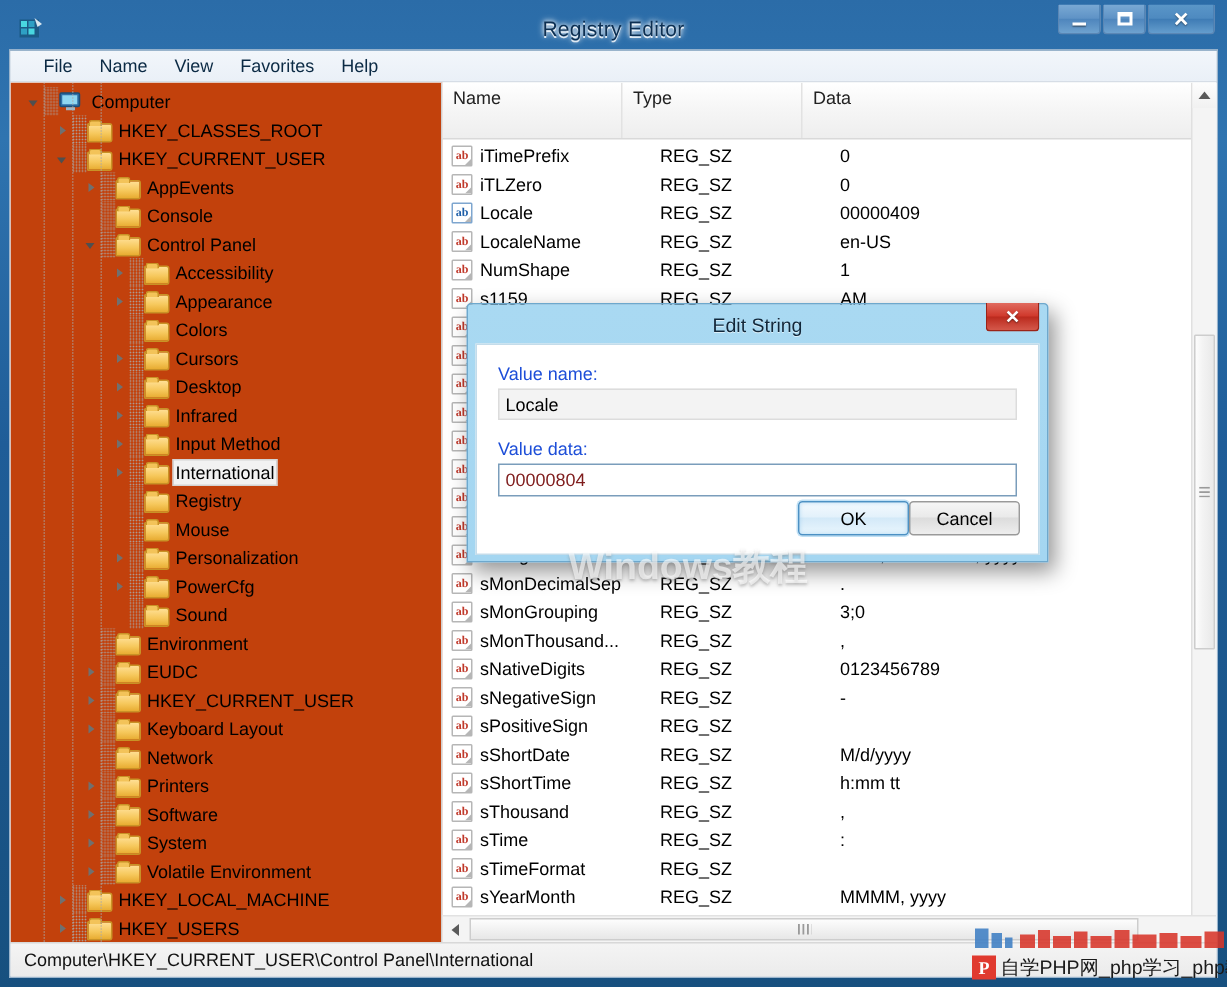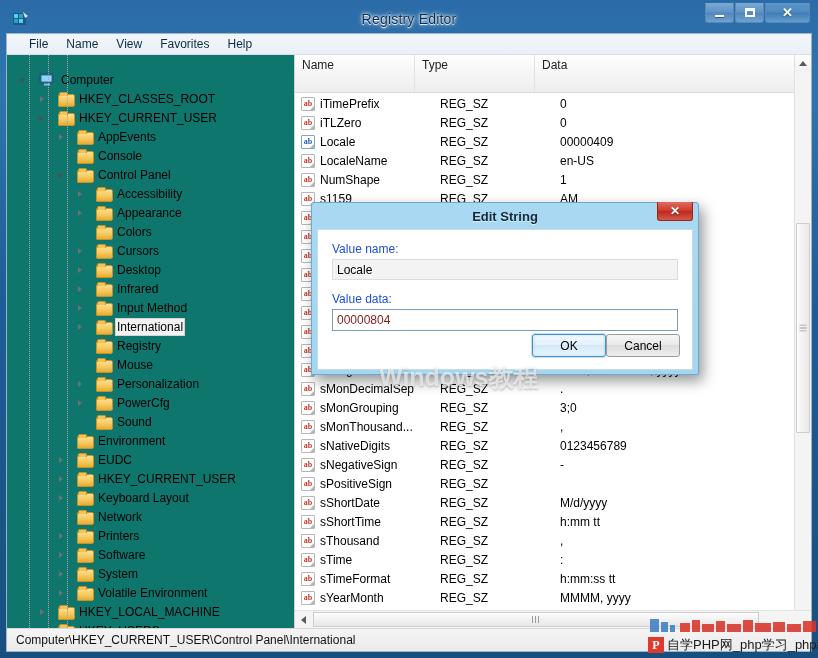--- a/index.html
+++ b/index.html
@@ -102,26 +102,26 @@
     flex: 1 1 auto;
     display: flex;
     background: #fff;
     position: relative;
     overflow: hidden;
   }
 
   
   #tree-pane {
     width: 288px;
-    background: #0f766e;
+    background: #c2410c;
     border-right: 1px solid #cfcfcf;
     position: relative;
     overflow: hidden;
     flex: 0 0 auto;
-    padding-top: 15px;
+    padding-top: 3px;
   }
   .tree-row {
     height: 19px;
     display: flex;
     align-items: center;
     font-size: 12px;
     color: #000;
     white-space: nowrap;
     position: relative;
   }
@@ -347,21 +347,20 @@
     height: 26px;
     position: relative;
     display: flex;
     align-items: center;
     justify-content: center;
   }
   #dialog-title {
     font-size: 13px;
     color: #11273a;
     text-shadow: 0 1px 0 rgba(255,255,255,.6);
-    font-weight: bold;
   }
   #dialog-close {
     position: absolute;
     right: 0; top: -1px;
     width: 36px; height: 19px;
     background: linear-gradient(to bottom, #e06a5e 0%, #d0392c 48%, #bb2a1e 52%, #d4584a 100%);
     border: 1px solid #9b2418;
     border-top: none;
     border-radius: 0 0 3px 3px;
     color: #fff;
@@ -935,21 +934,20 @@
             <div class="list-row">
               <span class="val-ico">ab</span>
               <span class="cell-name">sTime</span>
               <span class="cell-type">REG_SZ</span>
               <span class="cell-data">:</span>
             </div>
             <div class="list-row">
               <span class="val-ico">ab</span>
               <span class="cell-name">sTimeFormat</span>
               <span class="cell-type">REG_SZ</span>
-              <span class="cell-data">h:mm:ss tt</span>
             </div>
             <div class="list-row">
               <span class="val-ico">ab</span>
               <span class="cell-name">sYearMonth</span>
               <span class="cell-type">REG_SZ</span>
               <span class="cell-data">MMMM, yyyy</span>
             </div>
           </div>
 
         <div class="vscroll">

